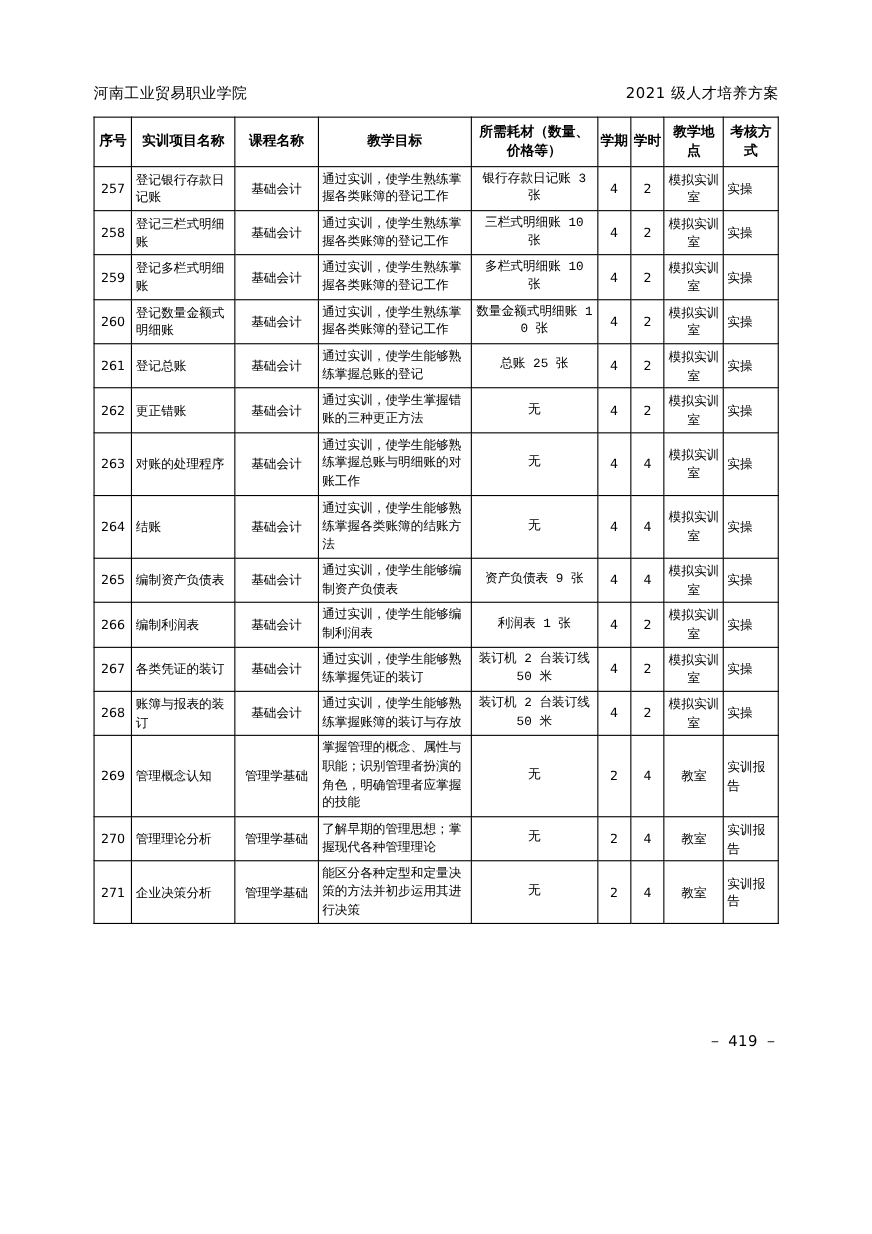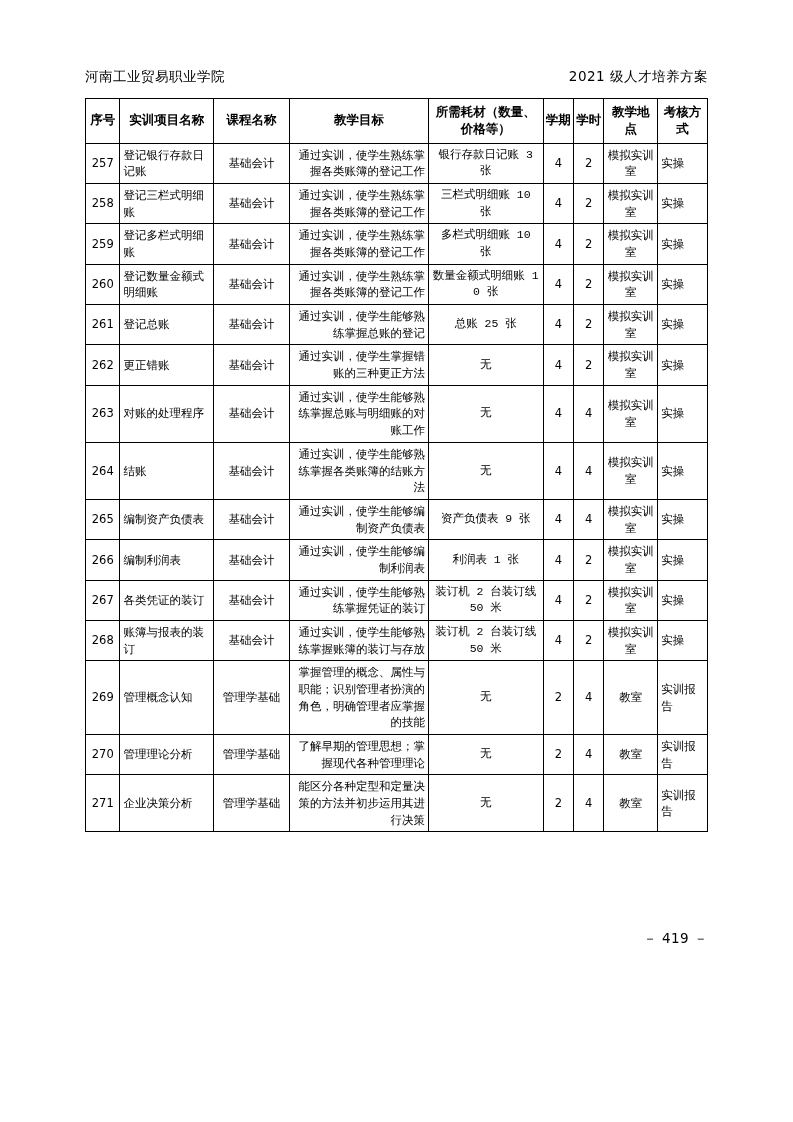--- a/index.html
+++ b/index.html
@@ -13,20 +13,21 @@
     font-family: "DejaVu Sans", "Liberation Sans", sans-serif;
     color: #000000;
     position: relative;
   }
   .page {
     position: relative;
     width: 793px;
     height: 1000px;
     box-sizing: border-box;
     padding: 0;
+    margin-top: 8px;
   }
   .header {
     position: absolute;
     top: 68px;
     left: 85px;
     right: 85px;
     display: flex;
     justify-content: space-between;
     font-size: 13.5px;
     letter-spacing: 0.5px;
@@ -68,21 +69,21 @@
   col.c4 { width: 113px; }
   col.c5 { width: 30px; }
   col.c6 { width: 30px; }
   col.c7 { width: 53px; }
   col.c8 { width: 49px; }
 
   td.idx { text-align: center; }
   td.name { text-align: left; padding-left: 4px; }
   td.name.center { }
   td.course { text-align: center; }
-  td.goal { text-align: right; padding-left: 4px; font-family: Liberation Serif, serif; }
+  td.goal { text-align: left; padding-left: 4px; font-family: Liberation Serif, serif; }
   td.mat { text-align: center; font-family: Liberation Mono, monospace; }
   td.term, td.hours { text-align: center; }
   td.place { text-align: center; line-height: 1.35; }
   td.assess { line-height: 1.35; }
 
   .footer {
     position: absolute;
     bottom: 52px;
     right: 85px;
     font-size: 13.5px;

